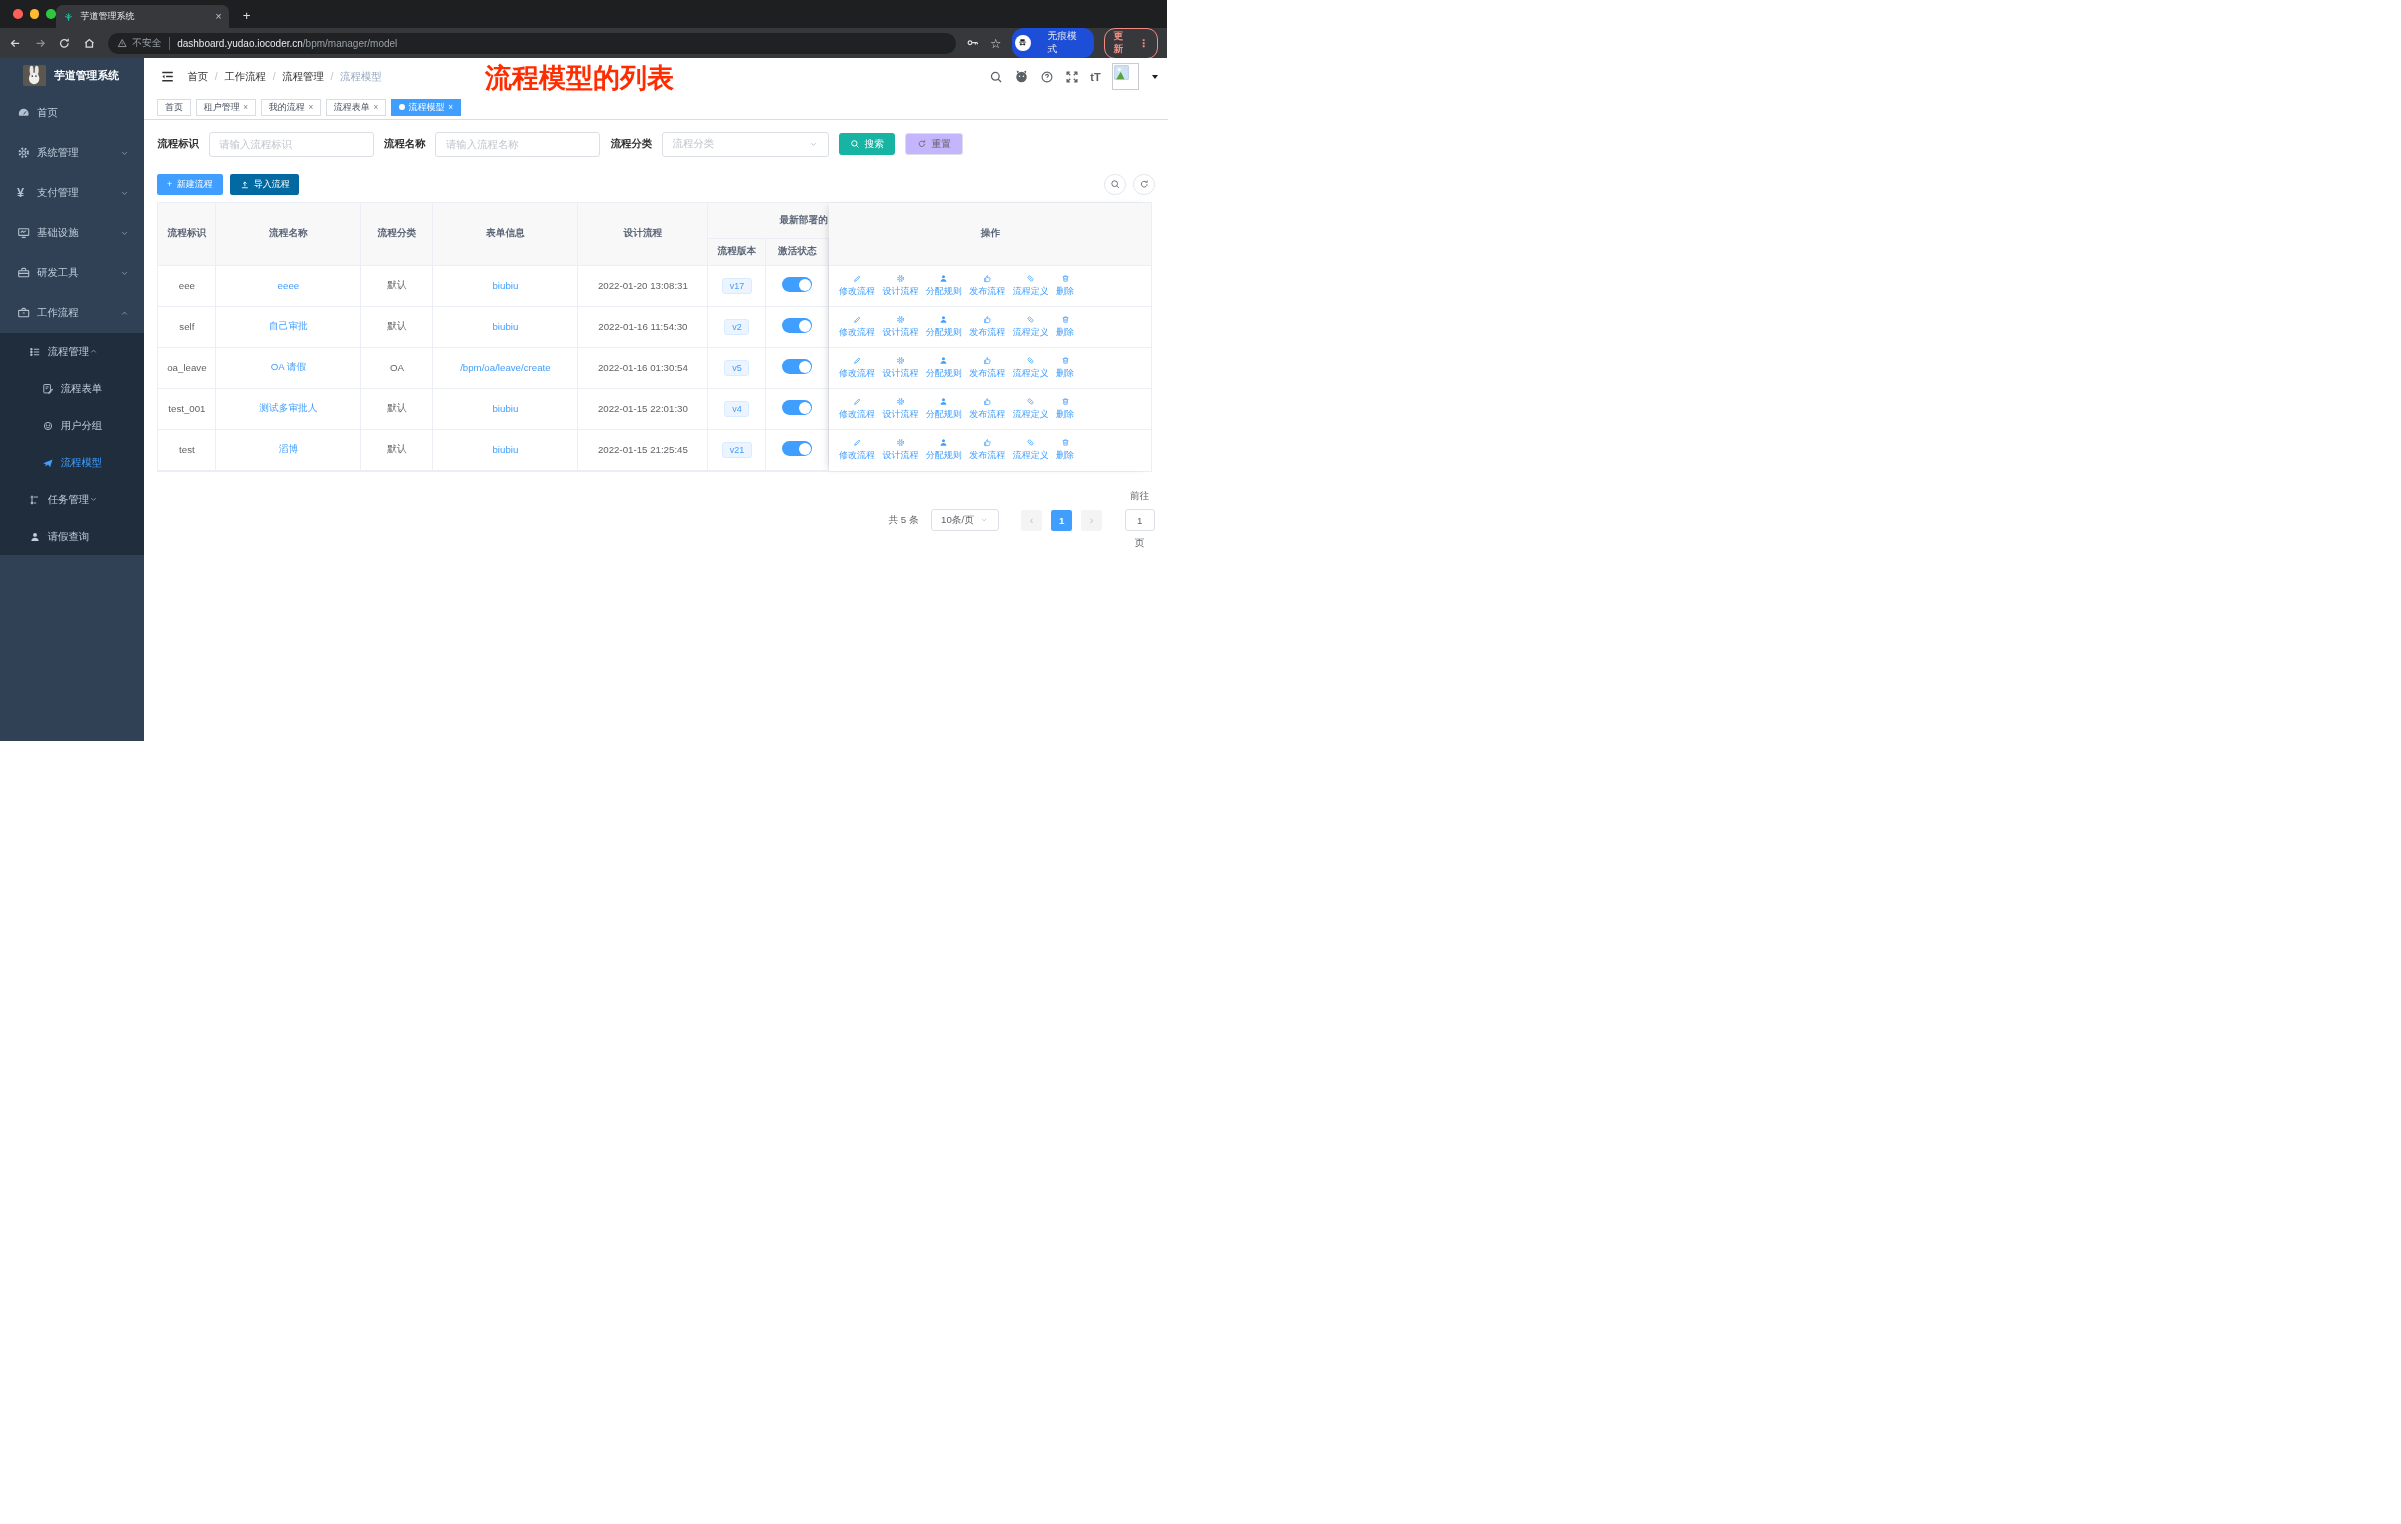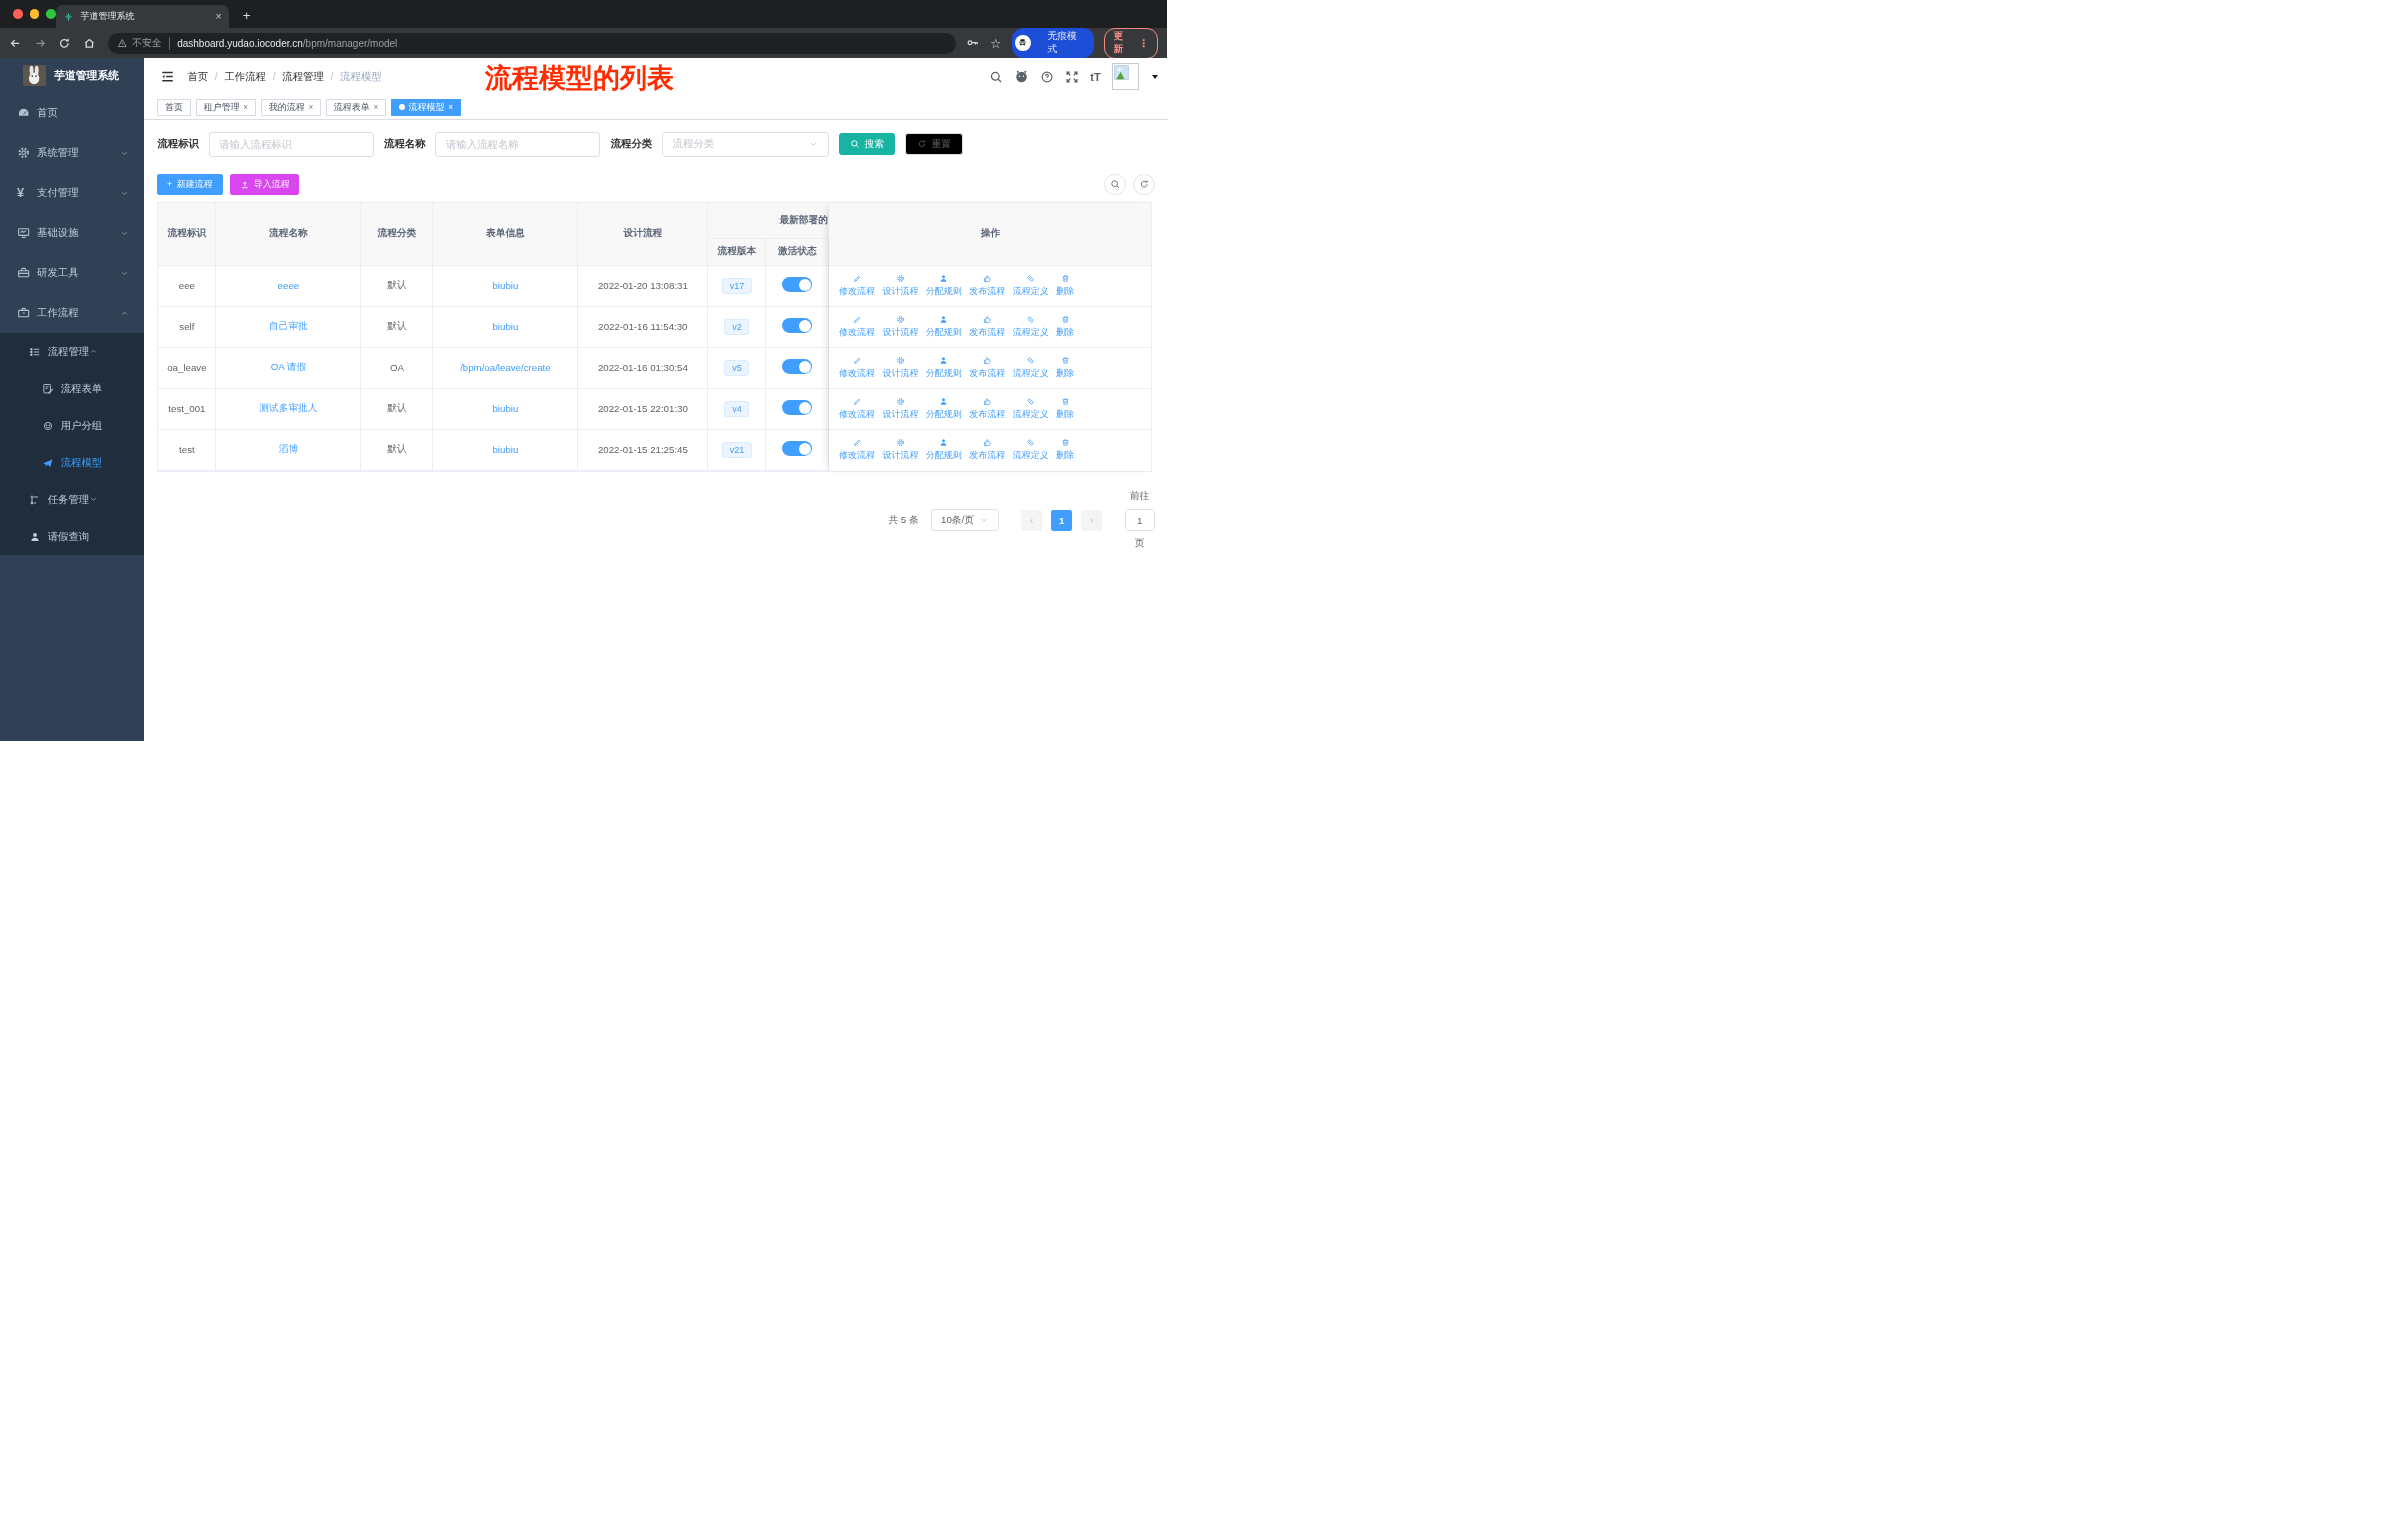--- a/index.html
+++ b/index.html
@@ -87,27 +87,27 @@
     font-size:10.4px; color:#606266; outline:none; margin-right:10.4px;
     font-family:"Liberation Sans","DejaVu Sans",sans-serif; }
   .f-input::placeholder { color:#c0c4cc; }
   .f-select { width:167px; height:24.6px; border:0.7px solid #dcdfe6; border-radius:3px; padding:0 9.7px;
     display:flex; align-items:center; justify-content:space-between; color:#c0c4cc; font-size:10.4px;
     cursor:pointer; margin-right:10.4px; }
   .btn { height:22px; border-radius:3px; border:none; font-size:9.7px; display:inline-flex;
     align-items:center; gap:4.5px; padding:0 11px; cursor:pointer;
     font-family:"Liberation Sans","DejaVu Sans",sans-serif; }
   .btn-search { background:#17b3a3; color:#fff; }
-  .btn-reset { background:#000000; border:0.7px solid #dcdfe6; color:#606266; margin-left:10.4px; }
+  .btn-reset { background:#c4b5fd; border:0.7px solid #dcdfe6; color:#606266; margin-left:10.4px; }
 
   
   .toolbar { margin-top:17px; display:flex; align-items:center; }
   .btn-sm { height:21.6px; border-radius:2.2px; font-size:9px; padding:0 9.7px; }
   .btn-create { background:#409eff; color:#fff; }
-  .btn-import { background:#d946ef; color:#fff; margin-left:7.4px; }
+  .btn-import { background:#0369a1; color:#fff; margin-left:7.4px; }
   .tool-right { margin-left:auto; display:flex; gap:7.4px; }
   .roundbtn { width:21.6px; height:21.6px; border-radius:50%; border:0.7px solid #dfe4ed; background:#fff;
     display:flex; align-items:center; justify-content:center; color:#606266; cursor:pointer; }
 
   
   .table-viewport { margin-top:6.7px; position:relative; width:995px; border:0.7px solid #ebeef5; }
   table { border-collapse:separate; border-spacing:0; table-layout:fixed; width:993px; font-size:9.7px; }
   th, td { border-right:0.7px solid #ebeef5; border-bottom:0.7px solid #ebeef5; text-align:center;
     color:#606266; overflow:hidden; }
   th { background:#f8f8f9; font-weight:bold; color:#5c6677; }

